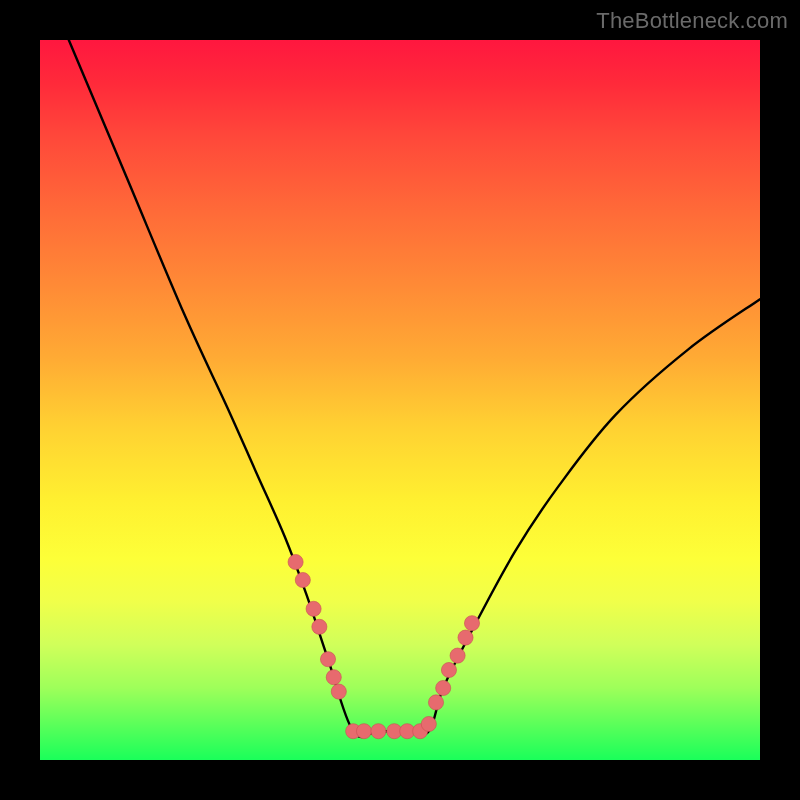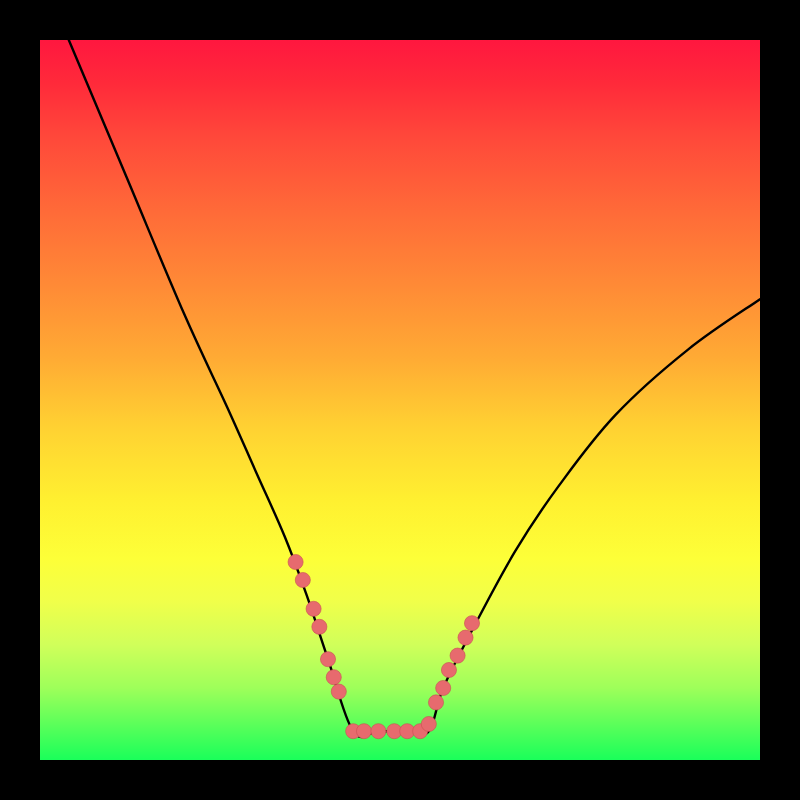--- a/index.html
+++ b/index.html
@@ -61,20 +61,21 @@
     width: 720px;
     height: 720px;
     pointer-events: none;
   }
 </style>
 </head>
 <body>
 
 <div class="frame">
 
+  <div class="watermark">TheBottleneck.com</div>
 
   <div class="plot">
     <svg class="curve" viewBox="0 0 720 720" preserveAspectRatio="none">
       <path id="curve-path" fill="none" stroke="#000000" stroke-width="2.4" stroke-linecap="round" d="M 28.80 0.00 C 39.17 24.62, 65.66 87.55, 86.40 136.80 C 107.14 186.05, 125.86 232.13, 144.00 273.60 C 162.14 315.07, 174.24 338.69, 187.20 367.20 C 200.16 395.71, 205.63 408.67, 216.00 432.00 C 226.37 455.33, 235.73 474.77, 244.80 496.80 C 253.87 518.83, 258.62 532.37, 266.40 554.40 C 274.18 576.43, 279.58 594.58, 288.00 619.20 C 296.42 643.82, 304.13 678.24, 313.20 691.20 C 322.27 704.16, 328.68 691.20, 338.40 691.20 C 348.12 691.20, 358.13 691.20, 367.20 691.20 C 376.27 691.20, 382.32 698.98, 388.80 691.20 C 395.28 683.42, 395.42 666.14, 403.20 648.00 C 410.98 629.86, 419.04 615.02, 432.00 590.40 C 444.96 565.78, 459.65 537.12, 475.20 511.20 C 490.75 485.28, 500.26 471.02, 518.40 446.40 C 536.54 421.78, 552.67 399.02, 576.00 374.40 C 599.33 349.78, 622.08 330.34, 648.00 309.60 C 673.92 288.86, 707.04 268.27, 720.00 259.20"></path>
       <g id="dots-group">
           <circle cx="255.60" cy="522.00" r="7.56" fill="#e76a6e" stroke="#c94f53" stroke-width="0.6"></circle>
           <circle cx="262.80" cy="540.00" r="7.56" fill="#e76a6e" stroke="#c94f53" stroke-width="0.6"></circle>
           <circle cx="273.60" cy="568.80" r="7.56" fill="#e76a6e" stroke="#c94f53" stroke-width="0.6"></circle>
           <circle cx="279.36" cy="586.80" r="7.56" fill="#e76a6e" stroke="#c94f53" stroke-width="0.6"></circle>
           <circle cx="288.00" cy="619.20" r="7.56" fill="#e76a6e" stroke="#c94f53" stroke-width="0.6"></circle>

